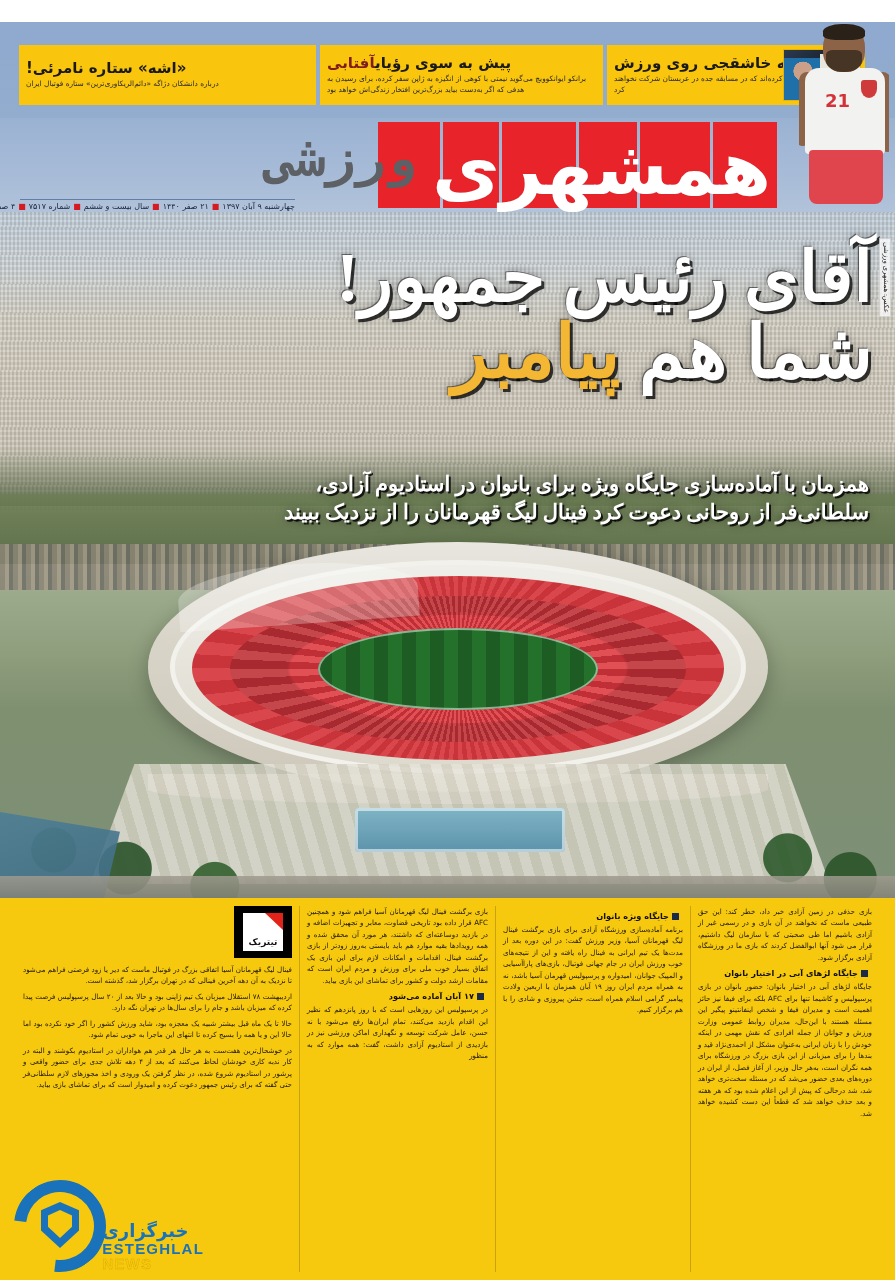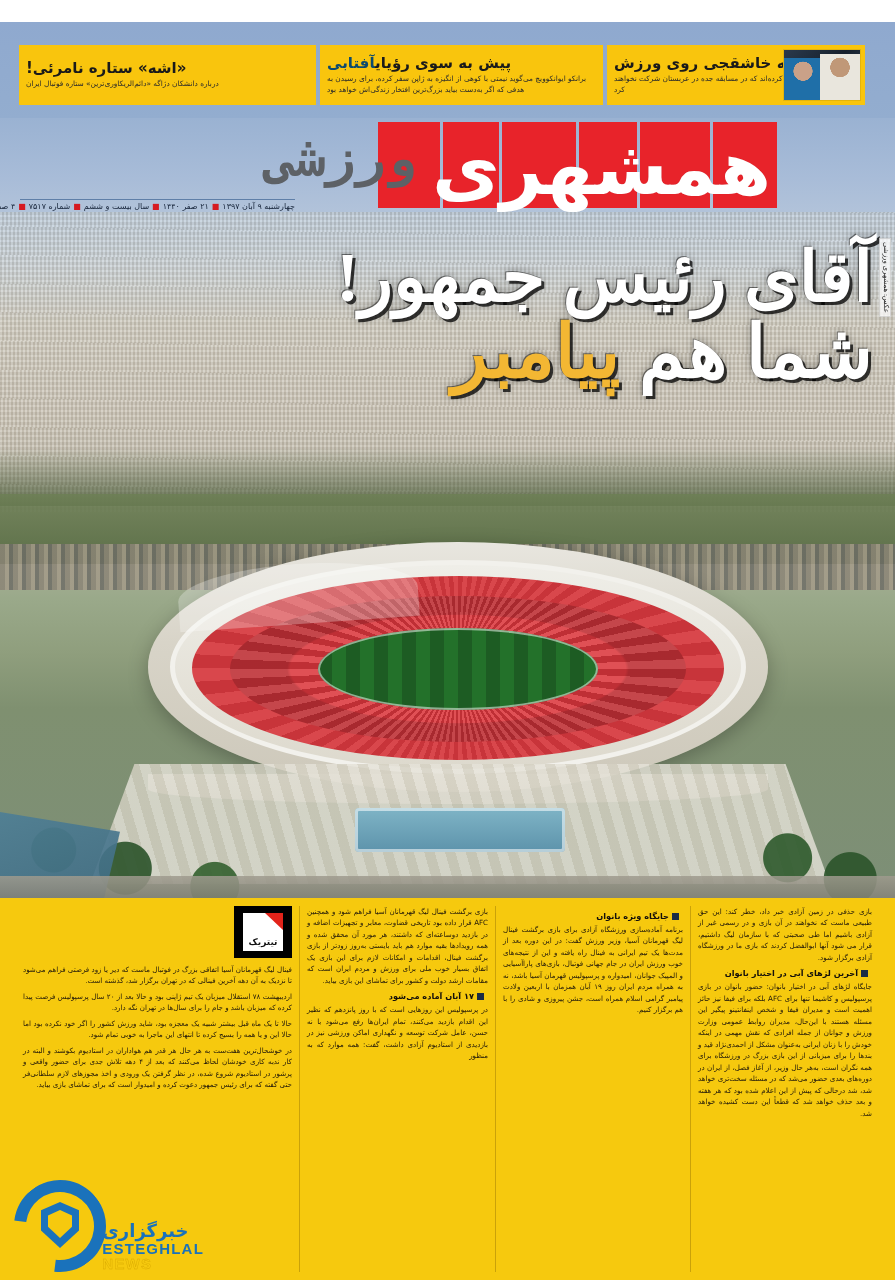--- a/index.html
+++ b/index.html
@@ -31,21 +31,21 @@
     display:flex; flex-direction:column; justify-content:center;
   }
   .teaser.t1 { flex:0 0 258px; }
   .teaser.t2 { flex:0 0 283px; }
   .teaser.t3 { flex:0 0 297px; margin-left:0; }
   .teaser-title {
     font-size:15px; font-weight:bold; color:#1a1a1a; text-align:left;
     line-height:1.1; white-space:nowrap; letter-spacing:-0.3px;
   }
   .teaser.t2 .teaser-title { text-align:left; }
-  .teaser-title .accent { color:#0c4a6e; }
+  .teaser-title .accent { color:#7f1d1d; }
   .teaser-sub {
     font-size:7.4px; color:#2a2a2a; text-align:left; line-height:1.45;
     margin-top:3px; letter-spacing:-0.1px;
   }
   .teaser-photo {
     position:absolute; right:4px; top:4px; width:78px; height:52px;
     background:linear-gradient(135deg,#2b3a4d 0%,#16202c 50%,#3a4a5c 100%);
     border:1px solid #e3b40c;
     overflow:hidden;
   }
@@ -393,20 +393,31 @@
 
       <div class="teaser t3">
         <div class="teaser-title">«اشه» ستاره نامرئی!</div>
         <div class="teaser-sub">درباره دانشکان دژاگه «دائم‌الریکاوری‌ترین» ستاره فوتبال ایران</div>
 
       </div>
 
     </div>
   </div>
 
+  <div class="player">
+    <div class="armL"></div>
+      <div class="armR"></div>
+    <div class="shirt"></div>
+    <div class="num">21</div>
+    <div class="crest"></div>
+    <div class="shorts"></div>
+    <div class="head"></div>
+      <div class="hair"></div>
+      <div class="beard"></div>
+  </div>
 
   <div class="masthead">
     <div class="logo-wrap">
       <div class="logo-tile w1"></div>
       <div class="logo-tile w2"></div>
       <div class="logo-tile w3"></div>
       <div class="logo-tile w4"></div>
       <div class="logo-tile w5"></div>
       <div class="logo-tile w6"></div>
     </div>
@@ -441,32 +452,34 @@
     <div class="roadstrip"></div>
 
     <div class="headline">
       <div class="l1">آقای رئیس جمهور!</div>
       <div class="l2">
         <span>شما هم </span><span class="gold">پیامبر</span>
       </div>
     </div>
 
     <div class="subhead">
+      <div>همزمان با آماده‌سازی جایگاه ویژه برای بانوان در استادیوم آزادی،</div>
+      <div>سلطانی‌فر از روحانی دعوت کرد فینال لیگ قهرمانان را از نزدیک ببیند</div>
     </div>
 
     <div class="photocredit">عکس: همشهری ورزشی</div>
   </div>
 
   <div class="bottom">
     <div class="bottom-inner">
 
       <div class="col c1">
         <div class="para">بازی حذفی در زمین آزادی خبر داد، خطر کند: این حق طبیعی ماست که نخواهند در آن بازی و در رسمی غیر از آزادی باشیم اما طی صحبتی که با سازمان لیگ داشتیم، قرار می شود آنها ابوالفضل کردند که بازی ما در ورزشگاه آزادی برگزار شود.</div>
         <div class="subhead-line">
-          <span class="bullet"></span><span>آخرین لژهای آبی در اختیار بانوان</span>
+          <span class="bullet"></span><span>جایگاه لژهای آبی در اختیار بانوان</span>
         </div>
         <div class="para">جایگاه لژهای آبی در اختیار بانوان: حضور بانوان در بازی پرسپولیس و کاشیما تنها برای AFC بلکه برای فیفا نیز حائز اهمیت است و مدیران فیفا و شخص اینفانتینو پیگیر این مسئله هستند با این‌حال، مدیران روابط عمومی وزارت ورزش و جوانان از جمله افرادی که نقش مهمی در اینکه خودش را با زنان ایرانی به‌عنوان مشکل از احمدی‌نژاد قید و بندها را برای میزبانی از این بازی بزرگ در ورزشگاه برای همه نگران است، به‌هر حال وزیر، از آغاز فصل، از ایران در دوره‌های بعدی حضور می‌شد که در مسئله سخت‌تری خواهد شد، شد درحالی که پیش از این اعلام شده بود که هر هفته و بعد حذف خواهد شد که قطعاً این دست کشیده خواهد شد.</div>
       </div>
 
       <div class="col c2">
         <div class="subhead-line">
           <span class="bullet"></span><span>جایگاه ویژه بانوان</span>
         </div>
         <div class="para">برنامه آماده‌سازی ورزشگاه آزادی برای بازی برگشت فینال لیگ قهرمانان آسیا، وزیر ورزش گفت: در این دوره بعد از مدت‌ها یک تیم ایرانی به فینال راه یافته و این از نتیجه‌های خوب ورزش ایران در جام جهانی فوتبال، بازی‌های پاراآسیایی و المپیک جوانان، امیدواره و پرسپولیس قهرمان آسیا باشد، نه به همراه مردم ایران روز ۱۹ آبان همزمان با اربعین ولادت پیامبر گرامی اسلام همراه است، جشن پیروزی و شادی را با هم برگزار کنیم.</div>
       </div>

